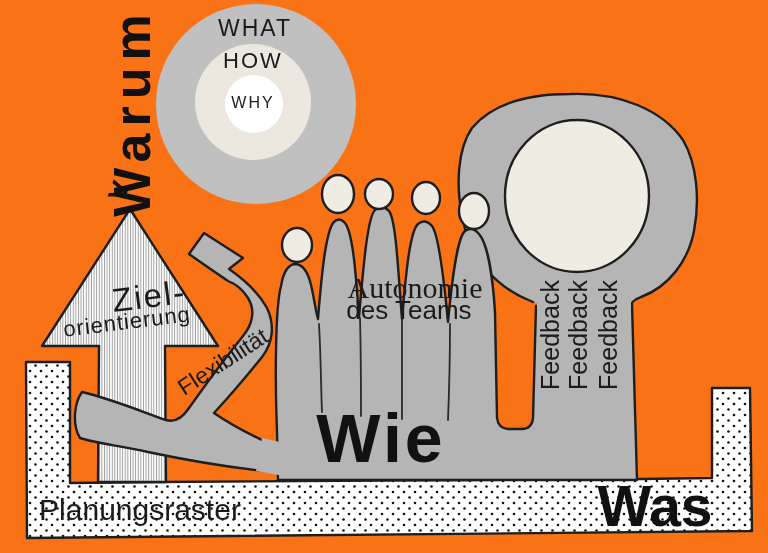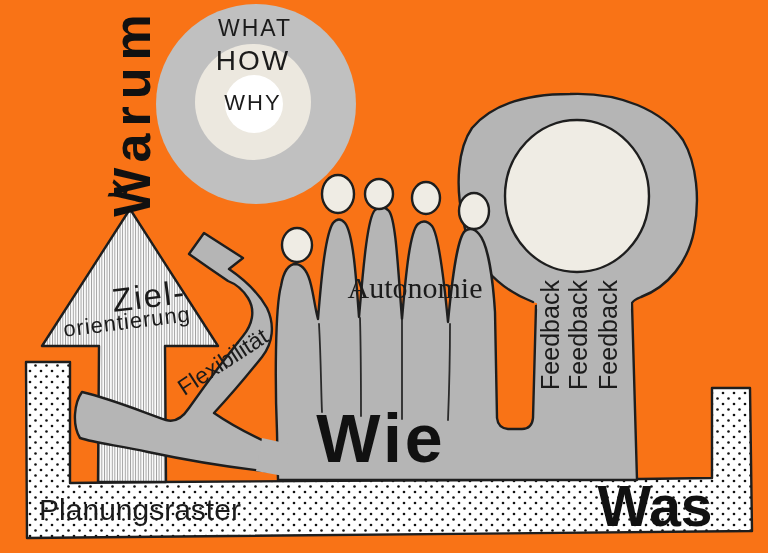--- a/index.html
+++ b/index.html
@@ -123,32 +123,33 @@
          L284,473
          C250,470 195,462 148,452
          C115,445 95,443 80,438
          C72,425 74,403 82,392
          Z"></path>
 
     <path class="f-gray noline" d="M262,438 L289,444 L289,477 L256,471 Z"></path>
   </svg>
 
   <div class="t" style="left:255px;top:28px;font-size:23px;letter-spacing:2px;">WHAT</div>
-  <div class="t" style="left:253px;top:61px;font-size:28px;letter-spacing:2px;">HOW</div>
-  <div class="t" style="left:253px;top:103px;font-size:22px;letter-spacing:2px;">WHY</div>
+  <div class="t" style="left:253px;top:61px;font-size:22px;letter-spacing:2px;">HOW</div>
+  <div class="t" style="left:253px;top:103px;font-size:16px;letter-spacing:2px;">WHY</div>
 
   <div class="t big" style="left:132px;top:112px;font-size:52px;letter-spacing:7px;transform:translate(-50%,-50%) rotate(-90deg);">Warum</div>
   <div class="t big" style="left:119px;top:190px;font-size:34px;transform:translate(-50%,-50%) rotate(20deg);">&gt;</div>
 
   <div class="t" style="left:149px;top:296px;font-size:33px;letter-spacing:2px;transform:translate(-50%,-50%) rotate(-7deg);">Ziel-</div>
   <div class="t" style="left:127px;top:322px;font-size:22px;letter-spacing:1px;transform:translate(-50%,-50%) rotate(-7deg);">orientierung</div>
 
   <div class="t" style="left:223px;top:362px;font-size:23px;transform:translate(-50%,-50%) rotate(-33deg);">Flexibilität</div>
 
   <div class="t" style="left:415px;top:288px;font-size:30px;font-family:Liberation Serif, serif;">Autonomie</div>
+  <div class="t" style="left:409px;top:310px;font-size:26px;">des Teams</div>
 
   <div class="t big" style="left:381px;top:438px;font-size:68px;letter-spacing:3px;">Wie</div>
 
   <div class="t" style="left:550px;top:335px;font-size:25px;transform:translate(-50%,-50%) rotate(-90deg);">Feedback</div>
   <div class="t" style="left:578px;top:335px;font-size:25px;transform:translate(-50%,-50%) rotate(-90deg);">Feedback</div>
   <div class="t" style="left:608px;top:335px;font-size:25px;transform:translate(-50%,-50%) rotate(-90deg);">Feedback</div>
 
   <div class="t" style="left:140px;top:510px;font-size:30px;">Planungsraster</div>
   <div class="t big" style="left:655px;top:506px;font-size:57px;">Was</div>
 

